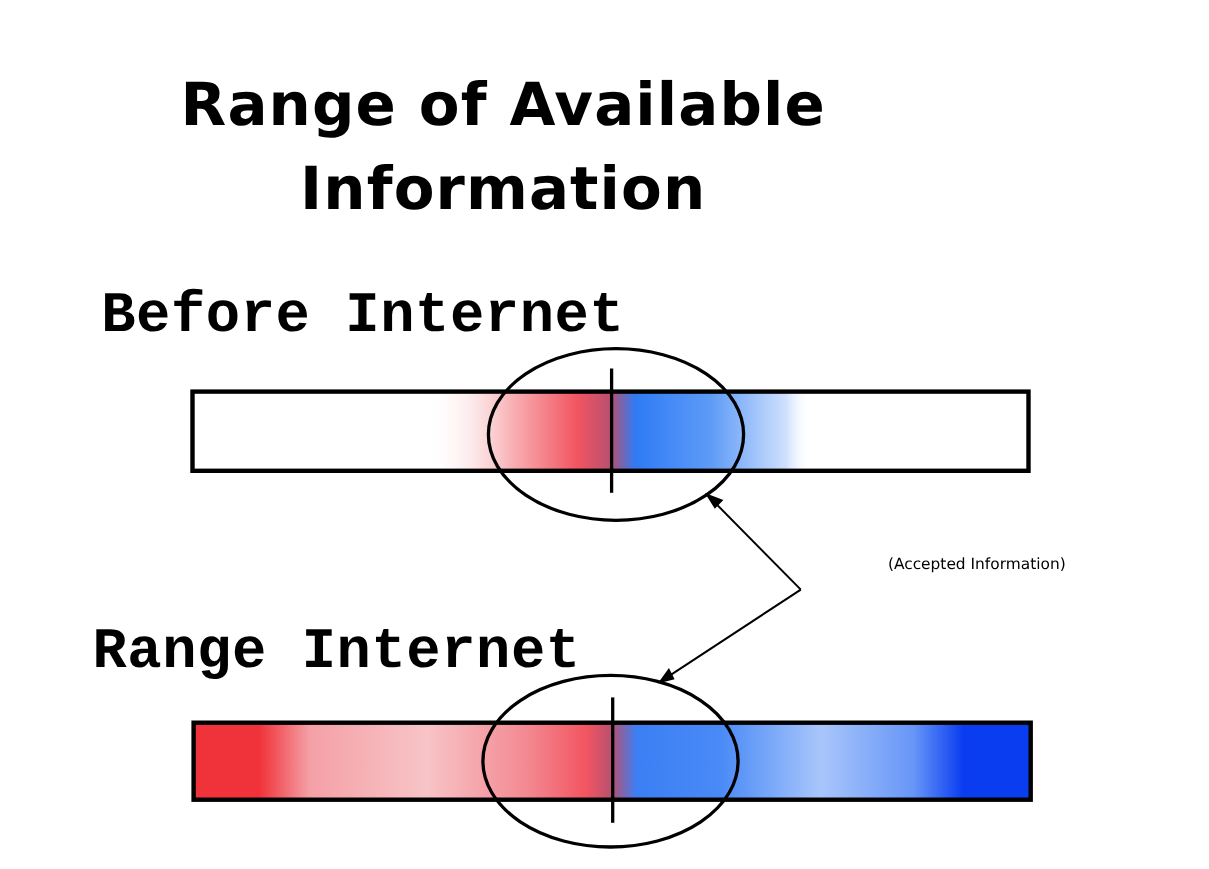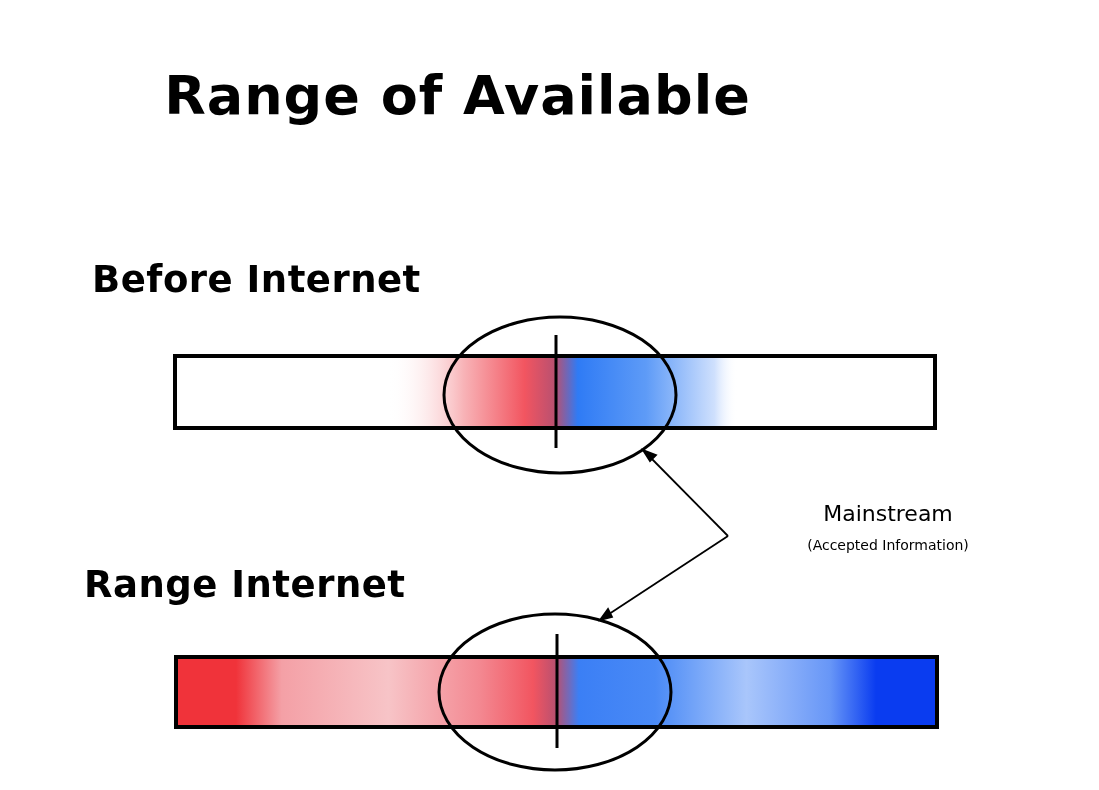--- a/index.html
+++ b/index.html
@@ -1,32 +1,33 @@
 <!DOCTYPE html>
 <html><head>
 <meta charset="utf-8">
 <style>
   html, body { margin:0; padding:0; background:#ffffff; }
   body { width:1099px; height:790px; position:relative; overflow:hidden;
          font-family:"DejaVu Sans", sans-serif; color:#000; }
   .title { position:absolute; left:0; width:915px; top:58px; text-align:center;
            font-size:54px; font-weight:bold; line-height:76px; letter-spacing:1px; }
-  .section-label { position:absolute; font-size:37px; font-weight:bold; letter-spacing:0.5px; }
+  .section-label { position:absolute; font-size:52px; font-weight:bold; letter-spacing:0.5px;font-family:Liberation Mono, monospace; }
   .lbl-before { left:92px; top:258px; }
   .lbl-after { left:84px; top:563px; }
   .annotation { position:absolute; left:748px; top:498px; width:280px; text-align:center; }
   .ann-main { font-size:22px; line-height:32px; }
   .ann-sub { font-size:14px; line-height:30px; }
   svg.diagram { position:absolute; left:0; top:0; }
 </style>
 </head>
 <body>
 
 <div class="title">
   <div>Range of Available</div>
+  <div>Information</div>
 </div>
 
 <div class="section-label lbl-before">Before Internet</div>
 <div class="section-label lbl-after">Range Internet</div>
 
 <svg class="diagram" width="1099" height="790" viewBox="0 0 1099 790">
   <defs>
     <linearGradient id="gBefore" x1="0" y1="0" x2="1" y2="0" gradientUnits="userSpaceOnUse" gradientTransform="translate(175,0) scale(760,1)">
       <stop offset="0" stop-color="#ffffff" stop-opacity="0"></stop>
       <stop offset="0.28" stop-color="#ffffff" stop-opacity="0"></stop>
@@ -72,15 +73,14 @@
 
   <g stroke="#000" stroke-width="1.8" fill="#000">
     <polyline points="728,536 648,455" fill="none"></polyline>
     <polygon points="643,450 656,455 650,461"></polygon>
     <polyline points="728,536 606,616" fill="none"></polyline>
     <polygon points="600,620 608,609 612,617"></polygon>
   </g>
 </svg>
 
 <div class="annotation">
-  <div class="ann-main">Mainstream</div>
   <div class="ann-sub">(Accepted Information)</div>
 </div>
 
 </body></html>

